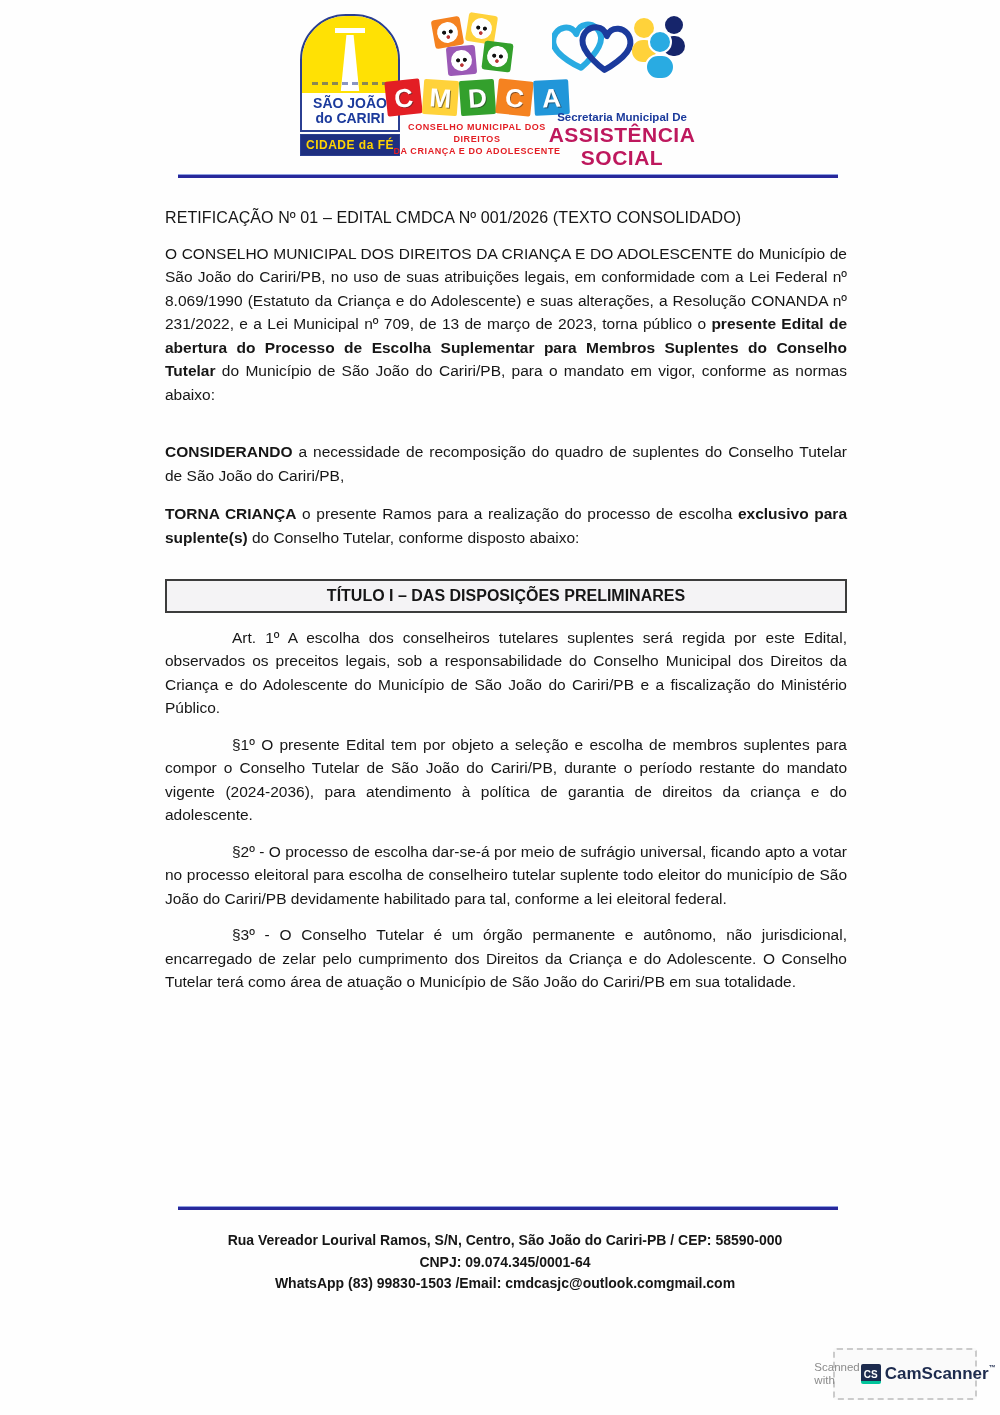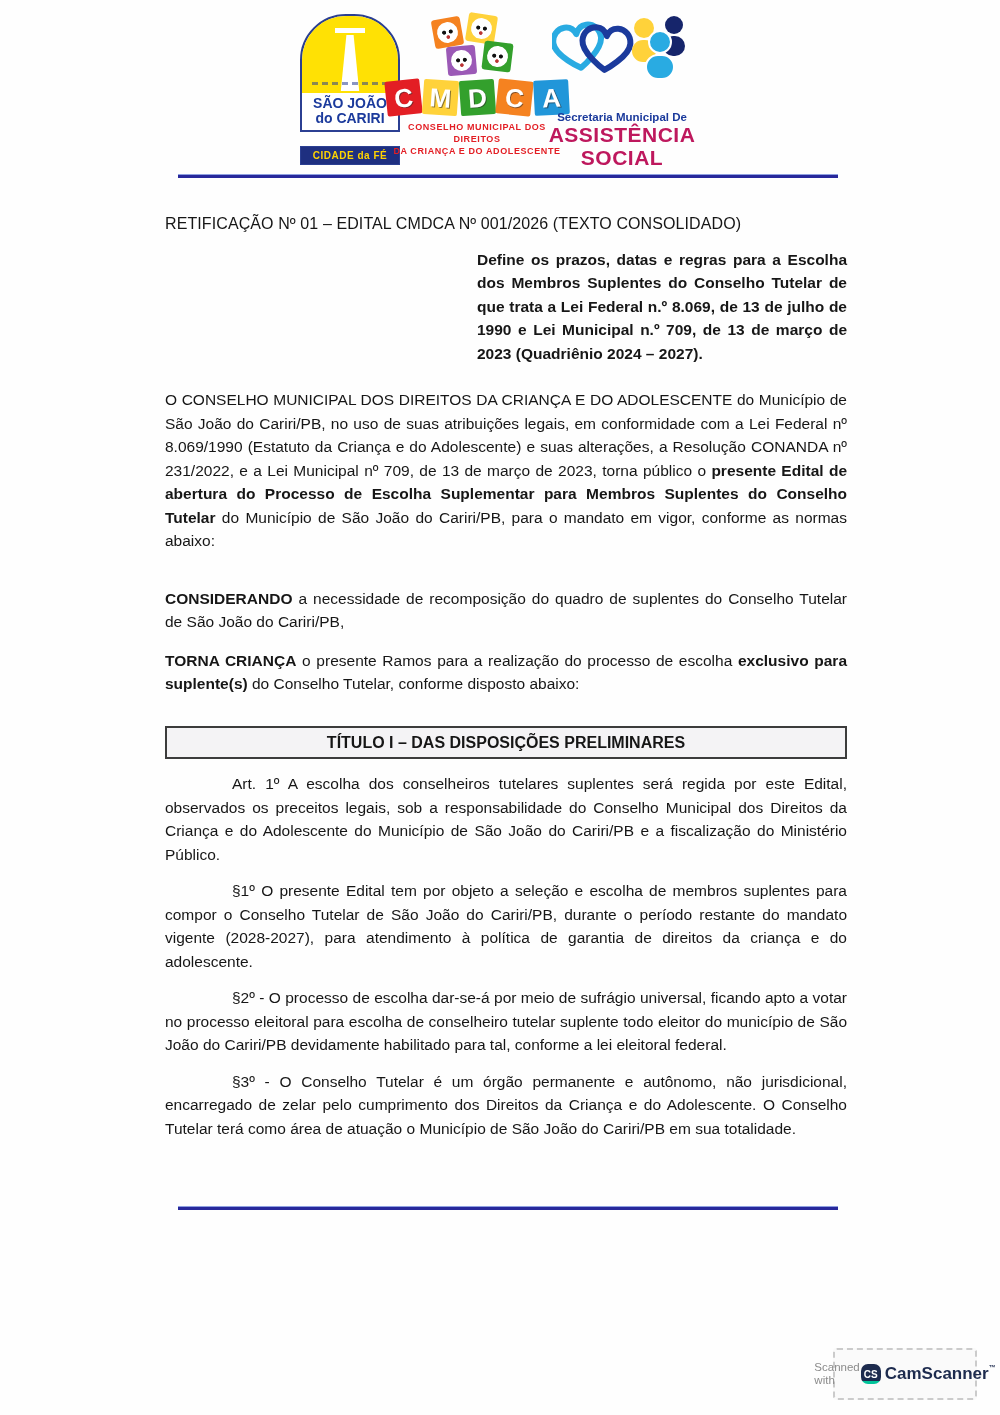--- a/index.html
+++ b/index.html
@@ -13,22 +13,22 @@
   
   .logo-sjc { position:absolute; left:300px; top:14px; width:100px; }
   .sjc-frame { border:2px solid #2b3f92; border-radius:46px 46px 0 0; overflow:hidden; height:118px; display:flex; flex-direction:column; }
   .sjc-top { flex:1; background:#ffe104; position:relative; }
   .sjc-obelisk { position:absolute; left:50%; bottom:2px; width:20px; height:56px; transform:translateX(-50%);
     background:#fff; clip-path:polygon(32% 0,68% 0,96% 100%,4% 100%); }
   .sjc-crossbar { position:absolute; left:50%; top:12px; width:30px; height:5px; transform:translateX(-50%); background:#fff; }
   .sjc-wave { position:absolute; left:10px; right:10px; bottom:8px; height:3px;
     background:repeating-linear-gradient(90deg,#2b3f92 0 6px,transparent 6px 10px); opacity:.55; }
   .sjc-city { background:#fff; text-align:center; padding:3px 0 4px; color:#1b3a9c; font-weight:bold; font-size:14px; line-height:15px; }
-  .sjc-banner { margin-top:14px; background:#1e2f80; border:1px solid #2b3f92; color:#ffd400; text-align:center;
-    font-size:10px; font-weight:bold; padding:3px 0; letter-spacing:.5px; }
+  .sjc-banner { margin-top:2px; background:#1e2f80; border:1px solid #2b3f92; color:#ffd400; text-align:center;
+    font-size:12px; font-weight:bold; padding:3px 0; letter-spacing:.5px; }
 
   .logo-cmdca { position:absolute; left:385px; top:16px; width:184px; text-align:center; }
   .cmdca-faces { position:relative; height:64px; }
   .face-sq { position:absolute; width:29px; height:29px; border-radius:3px; }
   .face { position:absolute; inset:4px; border-radius:50%; background:
     radial-gradient(circle at 34% 48%, #111 1.6px, transparent 2.4px),
     radial-gradient(circle at 66% 48%, #111 1.6px, transparent 2.4px),
     radial-gradient(circle at 50% 72%, #b33 1.4px, transparent 2.2px),
     #fff; }
   .cmdca-letters { position:relative; display:flex; justify-content:center; gap:2px; }
@@ -40,21 +40,21 @@
   .logo-sms { position:absolute; left:548px; top:12px; width:148px; text-align:center; }
   .sms-line1 { color:#1b3a9c; font-weight:bold; font-size:11.5px;margin-top:21px; }
   .sms-line2, .sms-line3 { color:#be185d; font-weight:bold; font-size:21px; line-height:23px; letter-spacing:.5px; }
 
   
   .rule { position:absolute; left:178px; width:660px; height:4px; background:#28289b; border-top:1px solid #8fa0e0; }
   .rule-top { top:174px; }
   .rule-bottom { top:1206px; }
 
   
-  .main { position:absolute; left:165px; top:212px; width:682px; font-size:15.5px; line-height:23.5px; }
+  .main { position:absolute; left:165px; top:206px; width:682px; font-size:15.5px; line-height:23.5px; }
   .doc-title { font-size:16px; margin-bottom:12px; letter-spacing:.1px; }
   .epigraph { margin-left:312px; margin-bottom:23px; font-weight:bold; text-align:justify; }
   .para { text-align:justify; }
   .p-open { margin-bottom:34px; }
   .p-cons { margin-bottom:15px; }
   .p-torna { margin-bottom:30px; }
   .bold { font-weight:bold; }
   .section-box { border:2px solid #3c3c3c; background:#f4f3f5; text-align:center; padding:3px 2px;
     font-weight:bold; font-size:16px; margin-bottom:13px; }
   .art { text-align:justify; text-indent:67px; margin-bottom:13px; }
@@ -63,21 +63,21 @@
   
   .footer-lines { position:absolute; left:165px; top:1230px; width:680px; text-align:center;
     font-size:14px; font-weight:bold; line-height:21.5px; }
 
   
   .cs-badge { position:absolute; left:833px; top:1348px; width:144px; height:52px;
     background:#fafafa; border:2px dashed #cbcbcb; border-radius:4px;
     display:flex; align-items:center; justify-content:center; gap:1px; }
   .cs-scanned { color:#8b8b8b; font-size:11.5px; line-height:13px; }
   .cs-row { display:flex; align-items:center; gap:4px; }
-  .cs-icon { width:20px; height:20px; border-radius:7px; color:#fff; font-weight:bold; font-size:10px;
+  .cs-icon { width:20px; height:20px; border-radius:2px; color:#fff; font-weight:bold; font-size:10px;
     display:flex; align-items:center; justify-content:center;
     background:linear-gradient(to top, #00c39a 3px, transparent 3px), #1d2b4e; }
   .cs-brand { color:#1d2b4e; font-weight:bold; font-size:17px; }
   .cs-tm { color:#1d2b4e; font-size:7px; vertical-align:top; }
 </style>
 </head>
 <body>
 
 <div class="page">
 
@@ -148,38 +148,42 @@
     <div class="sms-line1">Secretaria Municipal De</div>
     <div class="sms-line2">ASSISTÊNCIA</div>
     <div class="sms-line3">SOCIAL</div>
   </div>
 
   <div class="rule rule-top"></div>
 
   <div class="main">
     <div class="doc-title">RETIFICAÇÃO Nº 01 – EDITAL CMDCA Nº 001/2026 (TEXTO CONSOLIDADO)</div>
 
-    <p class="epigraph">Define os prazos, datas e regras para a Escolha dos Membros Suplentes do Conselho Tutelar de que trata a Lei Federal n.º 8.069, de 13 de julho de 1990 e Lei Municipal n.º 709, de 13 de março de 2023 (Quadriênio 2024 – 2027).</p>
 
     <p class="para p-open"><span>O CONSELHO MUNICIPAL DOS DIREITOS DA CRIANÇA E DO ADOLESCENTE do Município de São João do Cariri/PB, no uso de suas atribuições legais, em conformidade com a Lei Federal nº 8.069/1990 (Estatuto da Criança e do Adolescente) e suas alterações, a Resolução CONANDA nº 231/2022, e a Lei Municipal nº 709, de 13 de março de 2023, torna público o </span><span class="bold">presente Edital de abertura do Processo de Escolha Suplementar para Membros Suplentes do Conselho Tutelar</span><span> do Município de São João do Cariri/PB, para o mandato em vigor, conforme as normas abaixo:</span></p>
 
     <p class="para p-cons"><span class="bold">CONSIDERANDO</span><span> a necessidade de recomposição do quadro de suplentes do Conselho Tutelar de São João do Cariri/PB,</span></p>
 
     <p class="para p-torna"><span class="bold">TORNA CRIANÇA</span><span> o presente Ramos para a realização do processo de escolha </span><span class="bold">exclusivo para suplente(s)</span><span> do Conselho Tutelar, conforme disposto abaixo:</span></p>
 
     <div class="section-box">TÍTULO I – DAS DISPOSIÇÕES PRELIMINARES</div>
 
     <p class="art">Art. 1º A escolha dos conselheiros tutelares suplentes será regida por este Edital, observados os preceitos legais, sob a responsabilidade do Conselho Municipal dos Direitos da Criança e do Adolescente do Município de São João do Cariri/PB e a fiscalização do Ministério Público.</p>
-    <p class="art">§1º O presente Edital tem por objeto a seleção e escolha de membros suplentes para compor o Conselho Tutelar de São João do Cariri/PB, durante o período restante do mandato vigente (2028-2027), para atendimento à política de garantia de direitos da criança e do adolescente.</p>
+    <p class="art">§1º O presente Edital tem por objeto a seleção e escolha de membros suplentes para compor o Conselho Tutelar de São João do Cariri/PB, durante o período restante do mandato vigente (2024-2036), para atendimento à política de garantia de direitos da criança e do adolescente.</p>
     <p class="art">§2º - O processo de escolha dar-se-á por meio de sufrágio universal, ficando apto a votar no processo eleitoral para escolha de conselheiro tutelar suplente todo eleitor do município de São João do Cariri/PB devidamente habilitado para tal, conforme a lei eleitoral federal.</p>
     <p class="art">§3º - O Conselho Tutelar é um órgão permanente e autônomo, não jurisdicional, encarregado de zelar pelo cumprimento dos Direitos da Criança e do Adolescente. O Conselho Tutelar terá como área de atuação o Município de São João do Cariri/PB em sua totalidade.</p>
   </div>
 
   <div class="rule rule-bottom"></div>
 
+  <div class="footer-lines">
+    <div>Rua Vereador Lourival Ramos, S/N, Centro, São João do Cariri-PB / CEP: 58590-000</div>
+    <div>CNPJ: 09.074.345/0001-64</div>
+    <div>WhatsApp (83) 99830-1503 /Email: cmdcasjc@outlook.comgmail.com</div>
+  </div>
 
   <div class="cs-badge">
     <div class="cs-scanned">Scanned with</div>
     <div class="cs-row">
       <div class="cs-icon">CS</div>
       <div class="cs-brand"><span>CamScanner</span><span class="cs-tm">™</span></div>
     </div>
   </div>
 
 </div>

